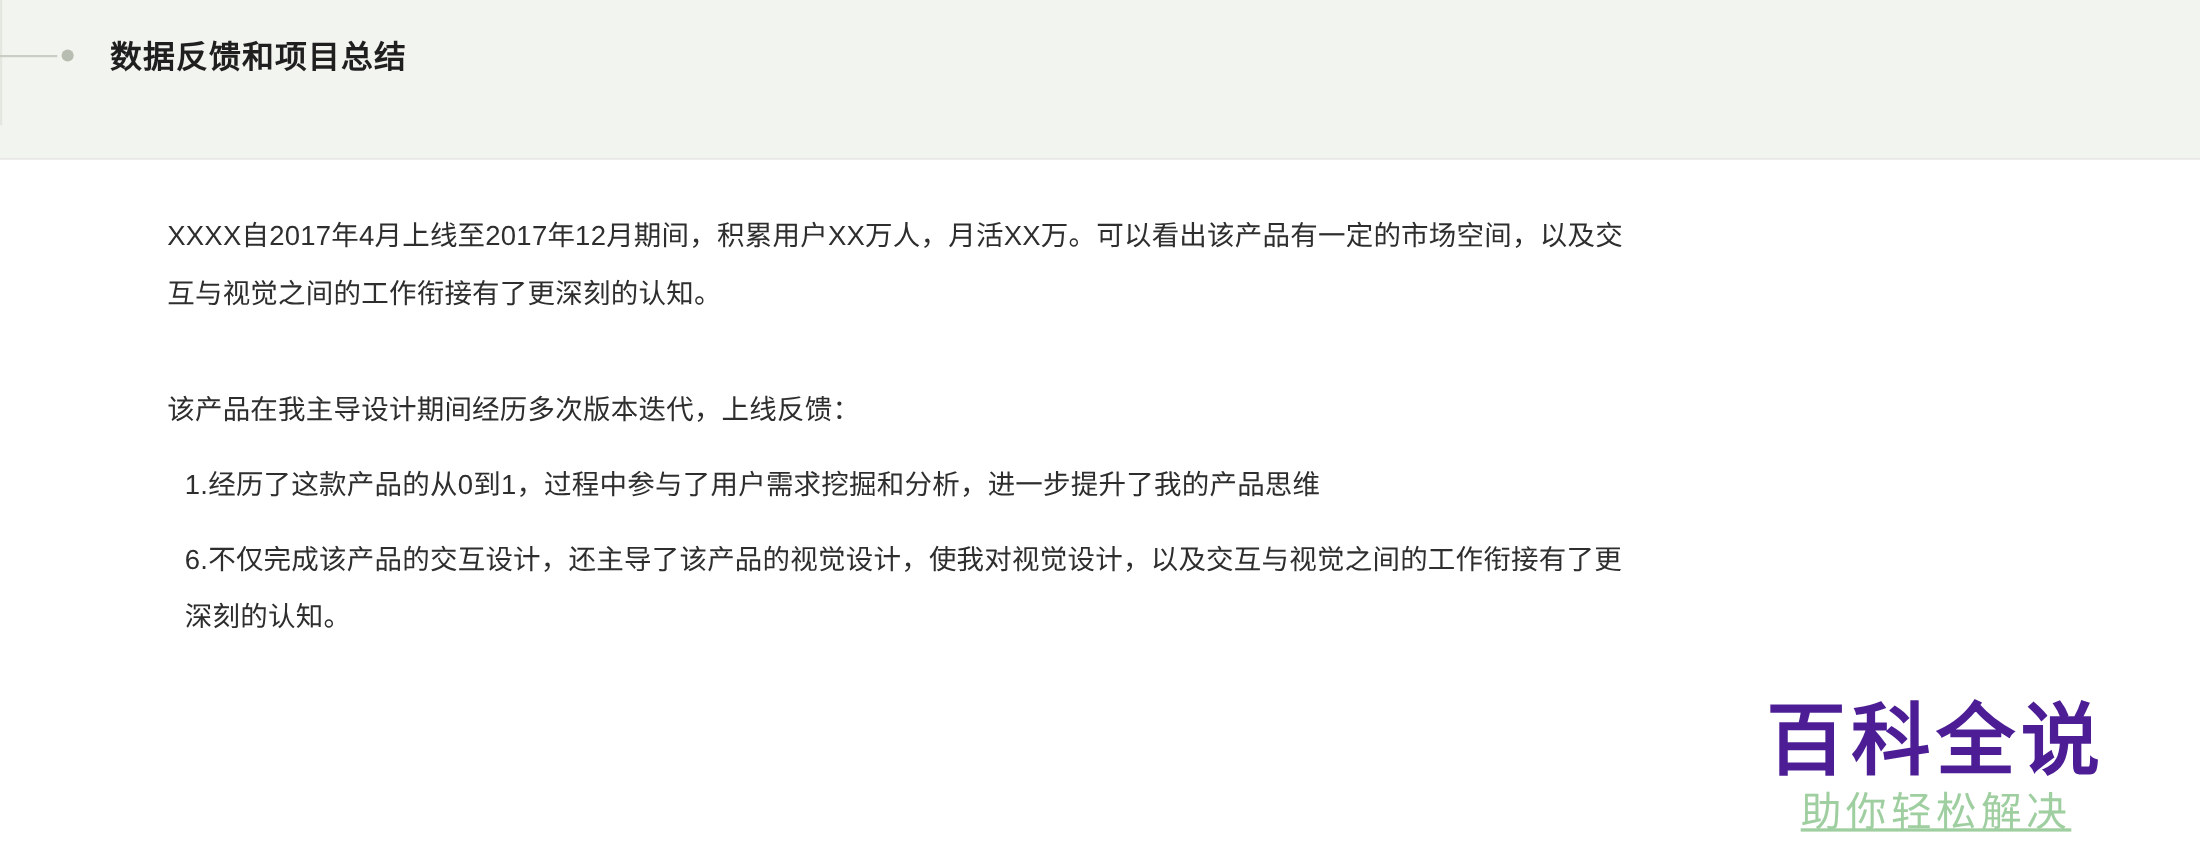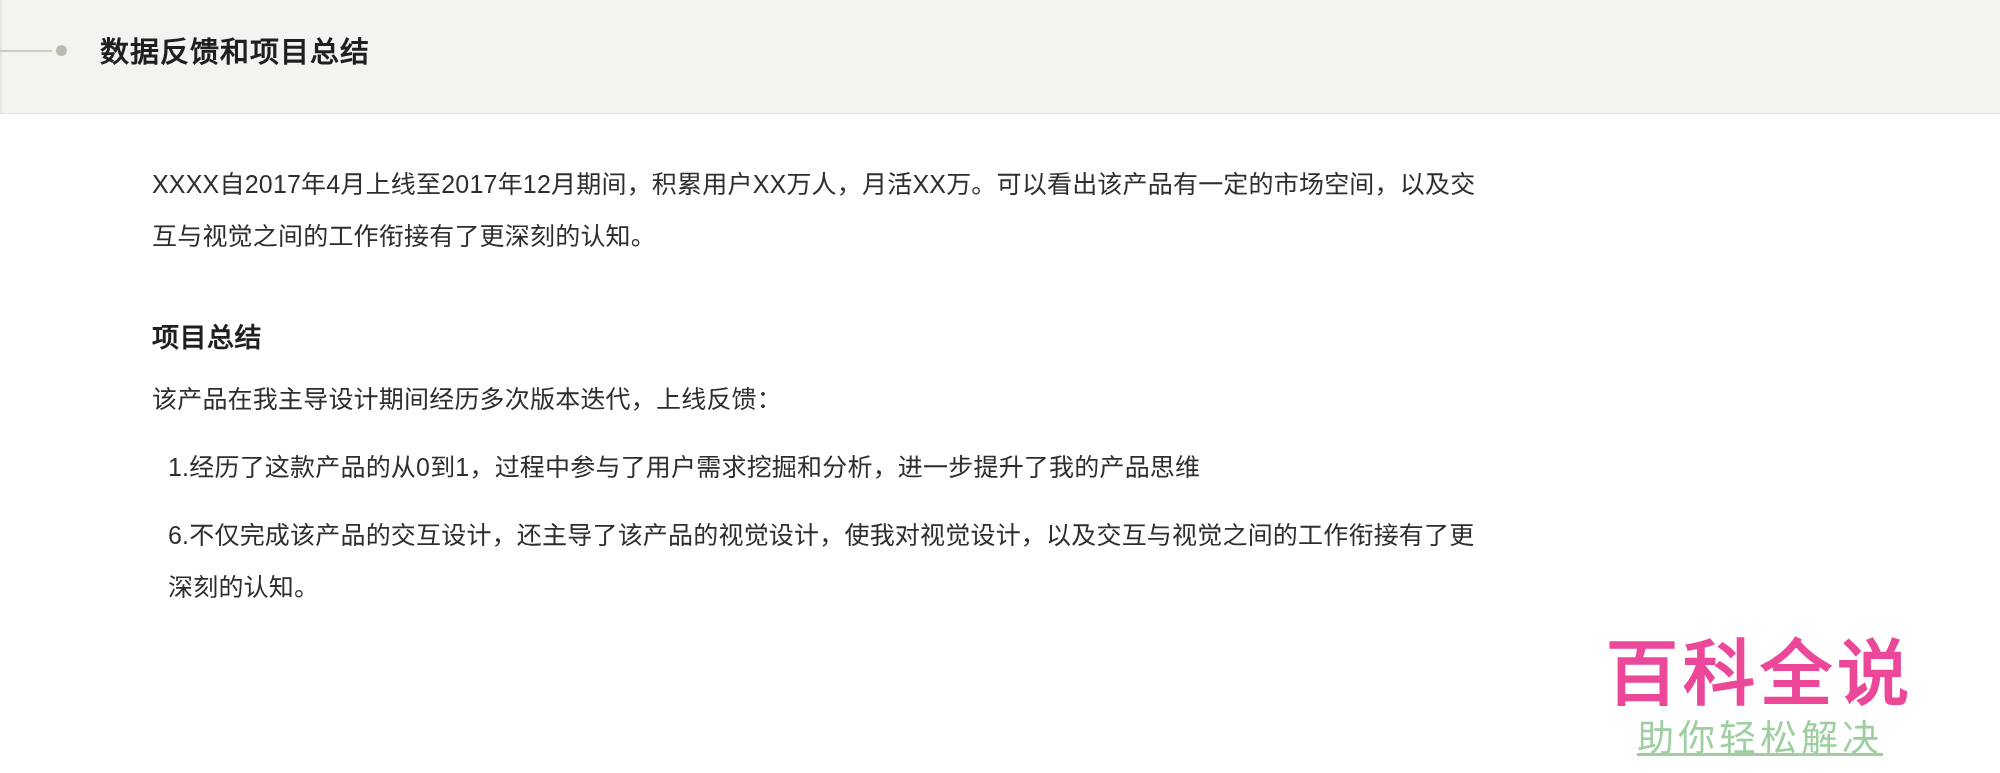--- a/index.html
+++ b/index.html
@@ -13,21 +13,21 @@
     background: #ffffff;
     font-family: "Liberation Sans", "DejaVu Sans", sans-serif;
     color: #2b2b2b;
     overflow: hidden;
     position: relative;
   }
 
   
   .header-band {
     position: relative;
-    height: 114px;
+    height: 145px;
     background: #f2f4ef;
     border-bottom: 1px solid #e2e2e2;
     box-sizing: border-box;
   }
   .header-rule {
     position: absolute;
     left: 0;
     top: 50px;
     width: 52px;
     height: 2px;
@@ -104,21 +104,21 @@
     right: 60px;
     bottom: 16px;
     width: 360px;
     text-align: center;
     user-select: none;
     pointer-events: none;
   }
   .watermark-main {
     font-size: 72px;
     font-weight: bold;
-    color: #ec4899;
+    color: #4c1d95;
     letter-spacing: 5px;
     line-height: 1;
     white-space: nowrap;
   }
   .watermark-sub {
     margin-top: 10px;
     font-size: 37px;
     color: #9fcfa0;
     letter-spacing: 4px;
     line-height: 1;
@@ -138,21 +138,20 @@
 
 <div class="content">
 
   <div class="section">
     <p class="para">XXXX自2017年4月上线至2017年12月期间，积累用户XX万人，月活XX万。可以看出该产品有一定的市场空间，以及交互与视觉之间的工作衔接有了更深刻的认知。</p>
   </div>
 
   <div class="section-gap"></div>
 
   <div class="section">
-    <h2 class="section-heading">项目总结</h2>
     <p class="para">该产品在我主导设计期间经历多次版本迭代，上线反馈：</p>
     <p class="list-line">1.经历了这款产品的从0到1，过程中参与了用户需求挖掘和分析，进一步提升了我的产品思维</p>
     <p class="list-line">6.不仅完成该产品的交互设计，还主导了该产品的视觉设计，使我对视觉设计，以及交互与视觉之间的工作衔接有了更深刻的认知。</p>
   </div>
 
 </div>
 
 <div class="watermark">
   <div class="watermark-main">百科全说</div>
   <div class="watermark-sub">助你轻松解决</div>

